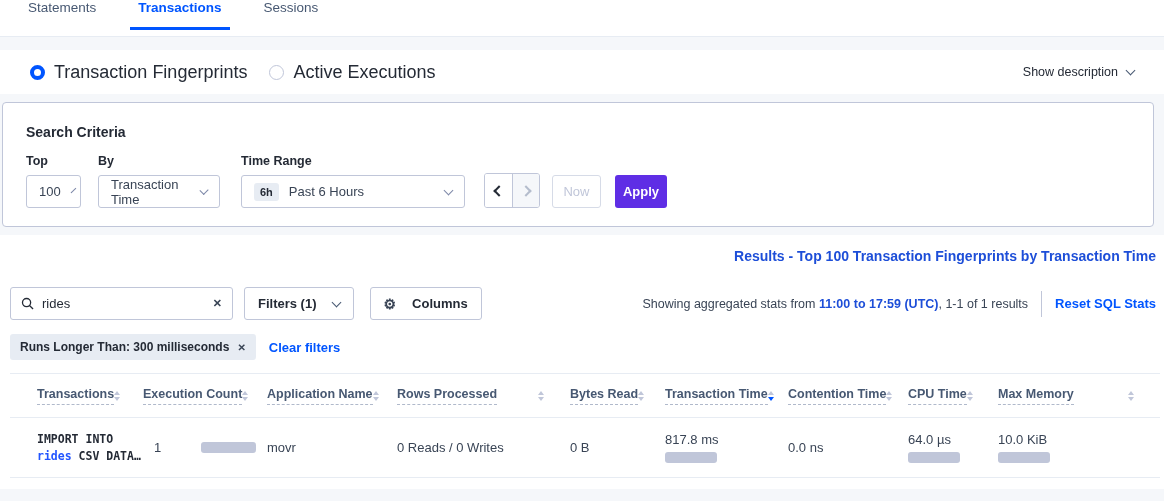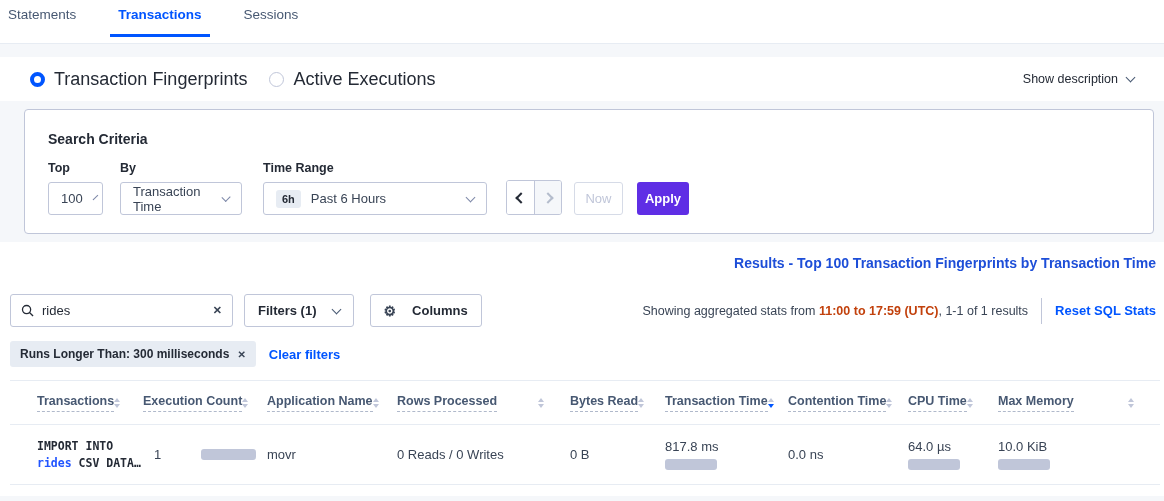--- a/index.html
+++ b/index.html
@@ -1,21 +1,21 @@
 <!DOCTYPE html>
 <html><head>
 <meta charset="utf-8">
 <style>
   * { margin:0; padding:0; box-sizing:border-box; }
   html,body { width:1164px; height:501px; overflow:hidden; background:#f5f7fa;
     font-family:"Liberation Sans", sans-serif; color:#394455; }
 
   
-  .tabs-bar { background:#fff; height:44px; display:flex; align-items:center;
-    border-bottom:1px solid #e7ecf3; }
+  .tabs-bar { background:#fff; height:37px; display:flex; align-items:flex-start;
+    padding-left:20px; border-bottom:1px solid #e7ecf3; }
   .tab { font-size:13.5px; color:#475872; padding:0 8px 12px 8px; margin-right:26px;
     border-bottom:3px solid transparent; cursor:pointer; }
   .tab.active { color:#0055ff; border-bottom-color:#0055ff; font-weight:600; }
 
   
   .radio-band { background:#fff; height:44px; margin-top:13px; display:flex;
     align-items:center; padding:0 30px; }
   .radio-opt { display:flex; align-items:center; margin-right:22px; cursor:pointer; }
   .radio { width:15px; height:15px; border-radius:50%; background:#fff;
     border:1px solid #c0c6d9; margin-right:9px; flex:0 0 auto; }
@@ -25,21 +25,21 @@
     font-size:12.5px; color:#242a35; cursor:pointer; }
 
   .chevron { display:inline-block; width:7px; height:7px;
     border-right:1.5px solid #475872; border-bottom:1.5px solid #475872; }
   .c-down  { transform:rotate(45deg); margin-top:-3px; }
   .c-left  { transform:rotate(135deg); }
   .c-right { transform:rotate(-45deg); }
 
   
   .criteria-card { background:#fff; border:1px solid #c0c6d9; border-radius:4px;
-    margin:8px 10px 0 24px; padding:21px 23px 24px 23px; height:125px; }
+    margin:8px 10px 0 2px; padding:21px 23px 24px 23px; height:125px; }
   .criteria-title { font-size:14px; font-weight:700; color:#242a35; }
   .controls { display:flex; align-items:flex-end; margin-top:14px; }
   .field { display:flex; flex-direction:column; }
   .field-label { font-size:12.5px; font-weight:700; color:#242a35; margin-bottom:7px; }
   .select { height:33px; border:1px solid #c0c6d9; border-radius:3px; background:#fff;
     display:flex; align-items:center; padding:0 12px; font-size:13px; color:#394455;
     cursor:pointer; }
   .select .chevron { margin-left:auto; border-color:#7e89a9; }
   .sel-top { width:55px; margin-right:17px;gap:12px; }
   .sel-by  { width:122px; margin-right:21px; }
@@ -69,21 +69,21 @@
     margin-left:8px; font-family:"Liberation Sans", sans-serif; min-width:0; }
   .x-icon { color:#394455; font-size:11px; font-weight:700; cursor:pointer; }
   .tool-btn { height:33px; border:1px solid #c0c6d9; border-radius:3px; background:#fff;
     display:flex; align-items:center; gap:16px; font-size:13px; font-weight:700;
     color:#242a35; padding:0 13px; cursor:pointer; }
   .btn-filters { margin-left:11px; }
   .btn-columns { margin-left:16px; }
   .gear { font-size:14px; color:#394455; line-height:1; }
   .toolbar-right { margin-left:auto; display:flex; align-items:center; }
   .stats-text { font-size:12.5px; color:#394455; }
-  .stats-text b { color:#c2410c; }
+  .stats-text b { color:#1d4ed8; }
   .vdiv { width:1px; height:26px; background:#c0c6d9; margin:0 13px; }
   .link { color:#0055ff; font-size:13px; font-weight:700; text-decoration:none;
     cursor:pointer; }
   .chip-row { display:flex; align-items:center; margin-top:14px; }
   .chip { background:#e7ecf3; border-radius:3px; padding:6px 10px; font-size:12px;
     font-weight:600; color:#242a35; display:flex; align-items:center; gap:8px; }
   .chip .x-icon { font-size:10px; }
   .clear-filters { margin-left:13px; }
 
   

